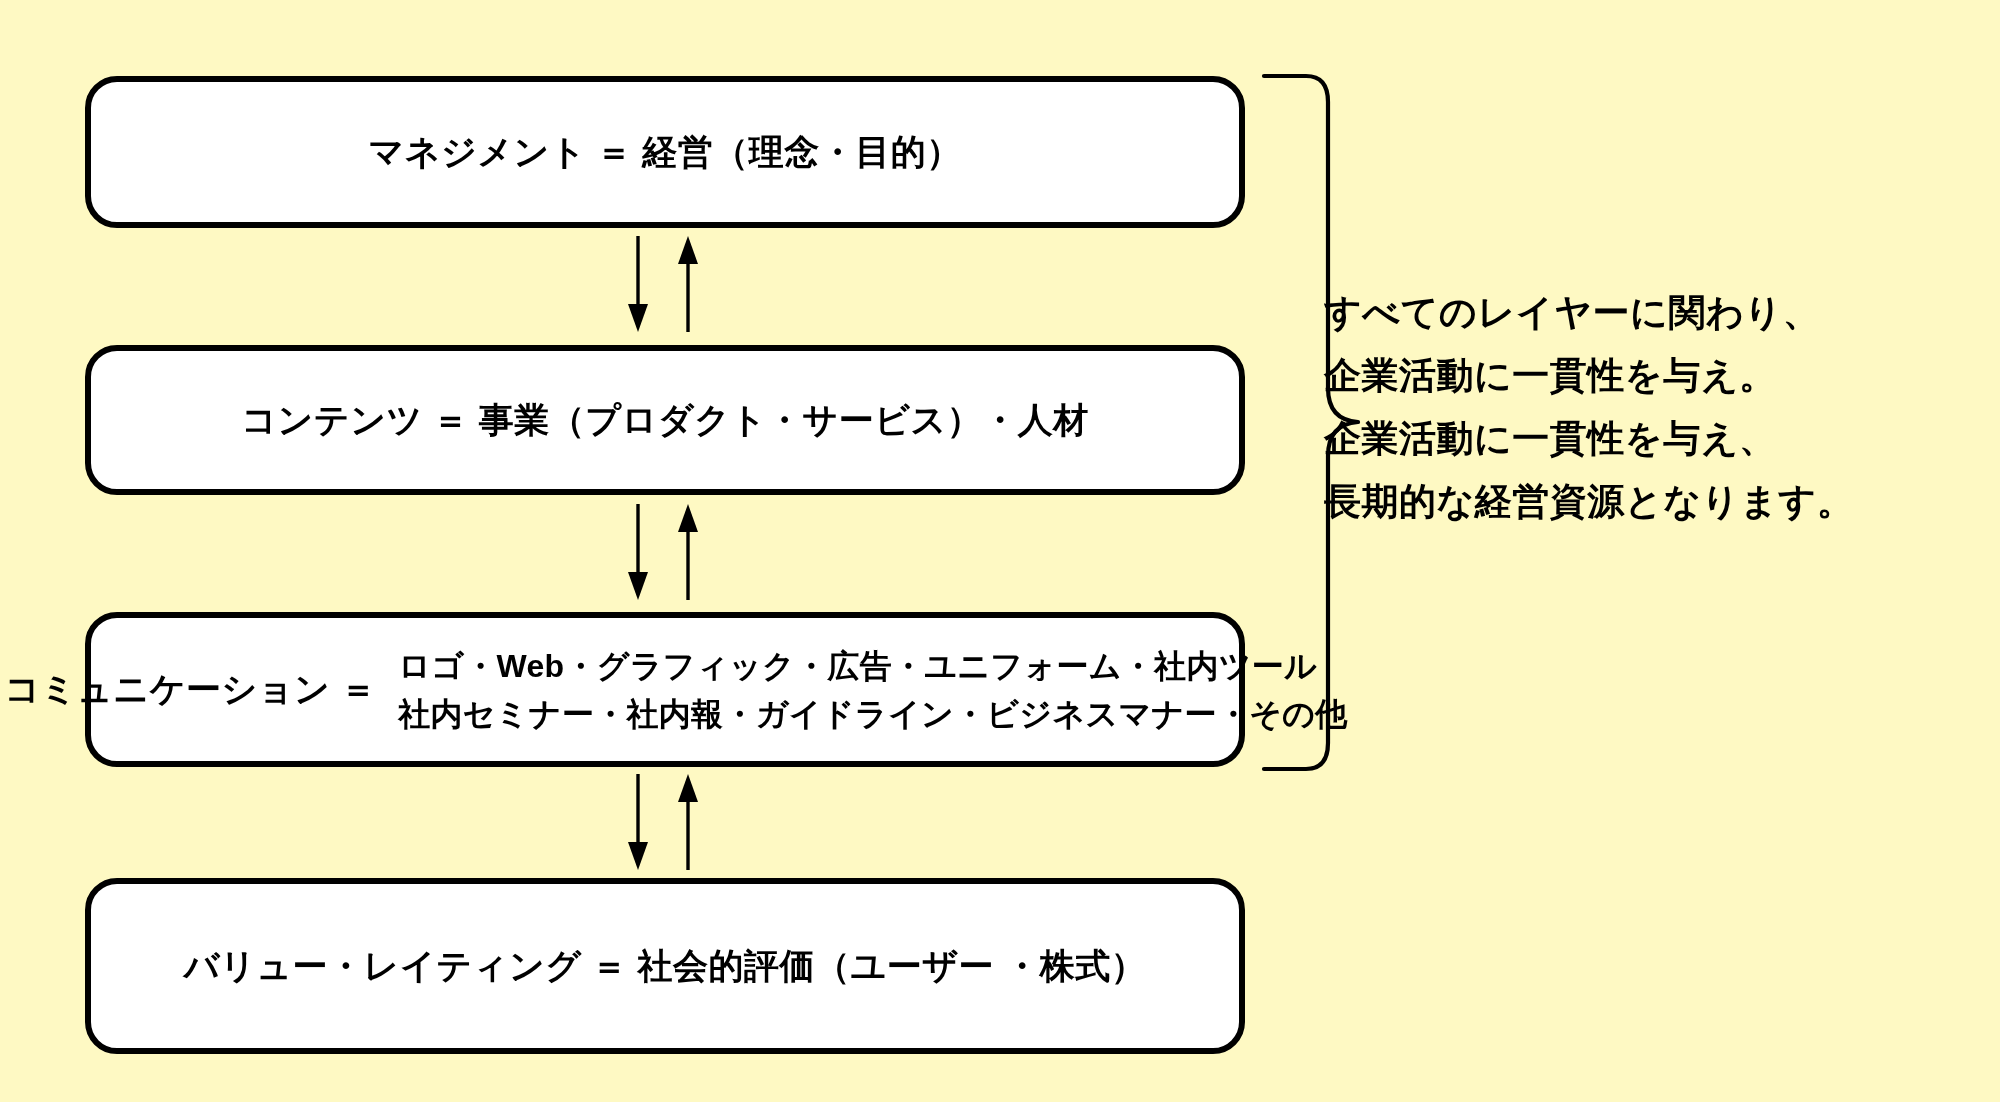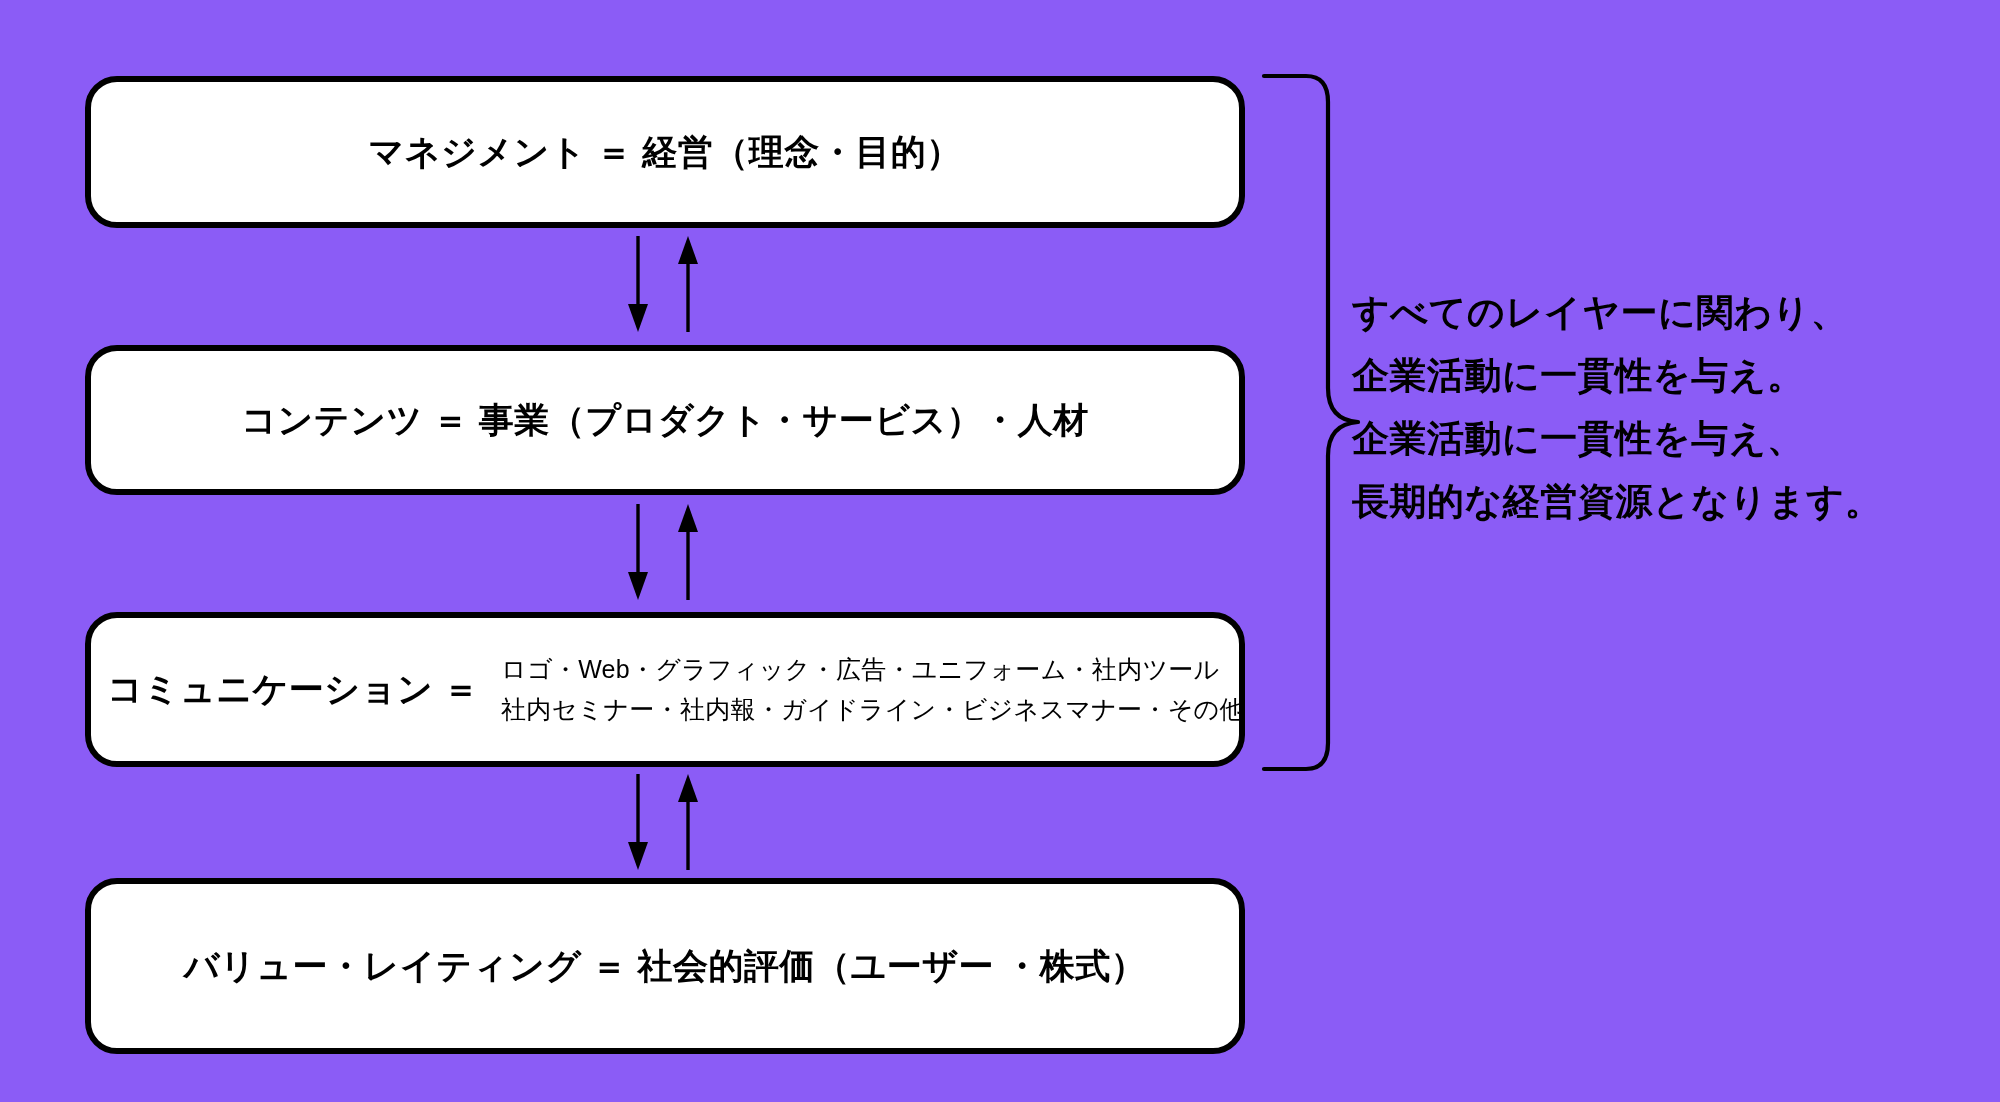--- a/index.html
+++ b/index.html
@@ -11,21 +11,21 @@
     width: 2000px;
     height: 1102px;
     font-family: "Liberation Sans", "DejaVu Sans", sans-serif;
     color: #000000;
     overflow: hidden;
   }
   #stage {
     position: relative;
     width: 2000px;
     height: 1102px;
-    background: #8b5cf6;
+    background: #fef9c3;
   }
 
   
   .layer-box {
     position: absolute;
     left: 85px;
     width: 1160px;
     box-sizing: border-box;
     border: 6px solid #000000;
     border-radius: 32px;
@@ -62,22 +62,22 @@
     font-size: 35px;
     white-space: nowrap;
     letter-spacing: 0.5px;
   }
   .comm-list {
     display: flex;
     flex-direction: column;
     gap: 8px;
   }
   .comm-list-line {
-    font-weight: 400;
-    font-size: 25px;
+    font-weight: 700;
+    font-size: 32px;
     white-space: nowrap;
     letter-spacing: 0.3px;
     line-height: 1.25;
   }
 
   
   .arrow-pair {
     position: absolute;
     left: 612px;
     width: 120px;
@@ -92,21 +92,21 @@
     position: absolute;
     left: 1258px;
     top: 70px;
     width: 110px;
     height: 705px;
   }
 
   
   #scope-note {
     position: absolute;
-    left: 1352px;
+    left: 1324px;
     top: 281px;
     width: 560px;
   }
   .note-line {
     font-weight: 700;
     font-size: 37px;
     line-height: 63px;
     white-space: nowrap;
     letter-spacing: 0.5px;
   }

